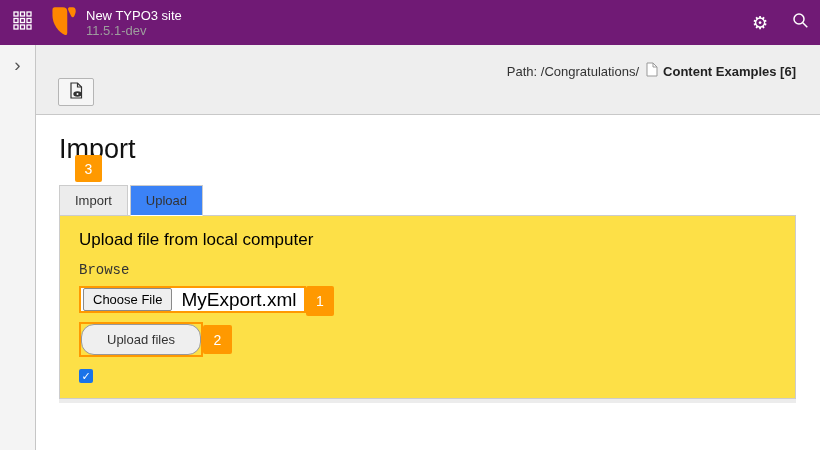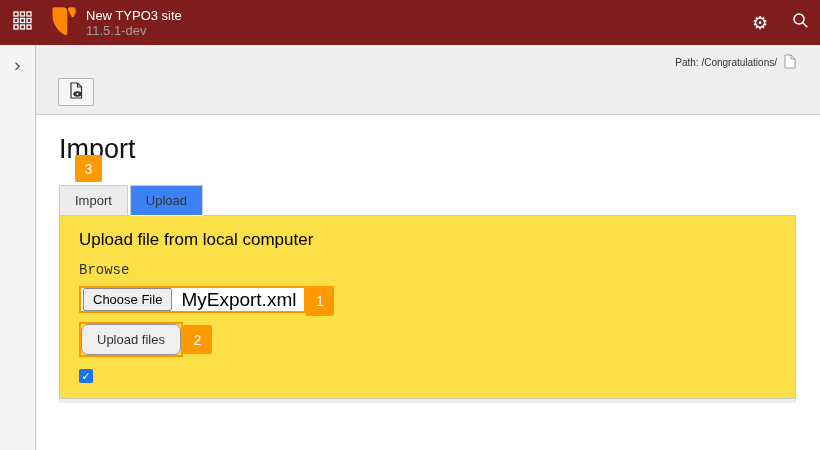--- a/index.html
+++ b/index.html
@@ -1,38 +1,38 @@
 <!DOCTYPE html>
 <html><head>
 <meta charset="utf-8">
 <style>
   * { box-sizing: border-box; margin: 0; padding: 0; }
   html, body { width: 820px; height: 450px; overflow: hidden; }
   body { font-family: "Liberation Sans", sans-serif; background: #fff; }
 
   
-  .topbar { height: 45px; background: #7f1d1d; display: flex; align-items: center; }
+  .topbar { height: 45px; background: #701a75; display: flex; align-items: center; }
   .modules-btn { width: 44px; height: 45px; display: flex; align-items: center; justify-content: center; cursor: pointer; }
   .brand { display: flex; align-items: center; margin-left: 8px; cursor: pointer; }
   .site-info { margin-left: 10px; }
   .site-title { color: #fff; font-size: 13px; line-height: 16px; }
   .site-version { color: #9d9d9d; font-size: 13px; line-height: 14px; }
   .top-spacer { flex: 1; }
   .top-icon-btn { width: 40px; height: 45px; display: flex; align-items: center; justify-content: center; cursor: pointer; }
   .gear-glyph { color: #fff; font-size: 18px; line-height: 18px; }
 
   
   .workspace { display: flex; height: 405px; }
   .sidebar { width: 36px; background: #f4f4f4; border-right: 1px solid #c6c6c6; padding-top: 10px; text-align: center; flex: none; }
   .sidebar-expand { color: #555; font-size: 19px; line-height: 19px; cursor: pointer; display: inline-block; }
   .main { flex: 1; display: flex; flex-direction: column; background: #fff; min-width: 0; }
 
   
   .docheader { height: 70px; background: #eeeeee; border-bottom: 1px solid #c8c8c8; position: relative; flex: none; }
-  .breadcrumb { position: absolute; top: 9px; right: 24px; display: flex; align-items: center; font-size: 10px; color: #333; padding-left: 23px; }
+  .breadcrumb { position: absolute; top: 17px; right: 24px; display: flex; align-items: center; font-size: 13px; color: #333; padding-left: 23px; }
   .breadcrumb .path-text { margin-right: 7px; }
   .breadcrumb .record-title { font-weight: bold; color: #222; margin-left: 5px; }
   .view-btn { position: absolute; top: 33px; left: 22px; width: 36px; height: 28px; background: #f6f6f6; border: 1px solid #b5b5b5; border-radius: 2px; display: flex; align-items: center; justify-content: center; cursor: pointer; }
 
   
   .content { flex: 1; padding: 18px 24px 0 23px; position: relative; }
   .page-heading { font-size: 27px; font-weight: 400; color: #111; line-height: 32px; }
   .tour-badge { background: #f90; color: #fff; display: flex; align-items: center; justify-content: center; font-size: 14px; border-radius: 2px; flex: none; }
   .badge-step3 { position: absolute; left: 39px; top: 40px; width: 27px; height: 27px; }
 
@@ -46,21 +46,21 @@
   .browse-label { font-size: 14px; color: #333; line-height: 18px; margin-bottom: 7px; font-family: Liberation Mono, monospace; }
 
   .file-row { display: flex; align-items: flex-start; height: 30px; }
   .hl-file-input { border: 2px solid #f90; background: #fff; display: flex; align-items: center; width: 227px; cursor: pointer; }
   .choose-chip { margin-left: 2px; padding: 3px 9px; background: #efefef; border: 1px solid #8a8a8a; border-radius: 2px; font-size: 13px; color: #000; white-space: nowrap; }
   .filename { padding-left: 9px; font-size: 19px; color: #000; white-space: nowrap; }
   .badge-step1 { width: 28px; height: 30px; }
 
   .upload-row { display: flex; align-items: center; margin-top: 6px; }
   .hl-upload { border: 2px solid #f90; display: inline-block; }
-  .upload-btn { display: block; padding: 7px 15px; background: #efefef; border: 1px solid #989898; border-radius: 7px; font-size: 13px; color: #333; font-family: "Liberation Sans", sans-serif; cursor: pointer; }
+  .upload-btn { display: block; padding: 7px 25px; background: #efefef; border: 1px solid #989898; border-radius: 13px; font-size: 13px; color: #333; font-family: "Liberation Sans", sans-serif; cursor: pointer; }
   .badge-step2 { width: 29px; height: 29px; }
 
   .checkbox-row { display: flex; align-items: center; margin-top: 12px; }
   .checkbox-box { width: 14px; height: 14px; background: #1a73e8; border-radius: 2px; color: #fff; font-size: 11px; line-height: 14px; text-align: center; cursor: pointer; flex: none; }
   .checkbox-label { margin-left: 8px; font-weight: bold; font-size: 13px; color: #333; cursor: pointer; }
 </style>
 </head>
 <body>
 
 <div class="topbar">
@@ -119,20 +119,21 @@
 
     <div class="docheader">
       <div class="breadcrumb">
         <span class="path-text">Path: /Congratulations/</span>
         <span>
           <svg width="12" height="15" viewBox="0 0 12 15">
             <path d="M1,1 h6 l4,4 v9 h-10 z" fill="#ffffff" stroke="#999999"></path>
             <path d="M7,1 v4 h4" fill="none" stroke="#999999"></path>
           </svg>
         </span>
+        <span class="record-title">Content Examples [6]</span>
       </div>
       <div class="view-btn">
         <span>
           <svg width="17" height="17" viewBox="0 0 17 17">
             <path d="M3,1 h6.5 l4,4 v11 h-10.5 z" fill="none" stroke="#333333" stroke-width="1.2"></path>
             <path d="M9.5,1 v4 h4" fill="none" stroke="#333333" stroke-width="1.2"></path>
             <ellipse cx="9.5" cy="12" rx="4.2" ry="2.7" fill="#333333"></ellipse>
             <circle cx="9.5" cy="12" r="1" fill="#ffffff"></circle>
           </svg>
         </span>

